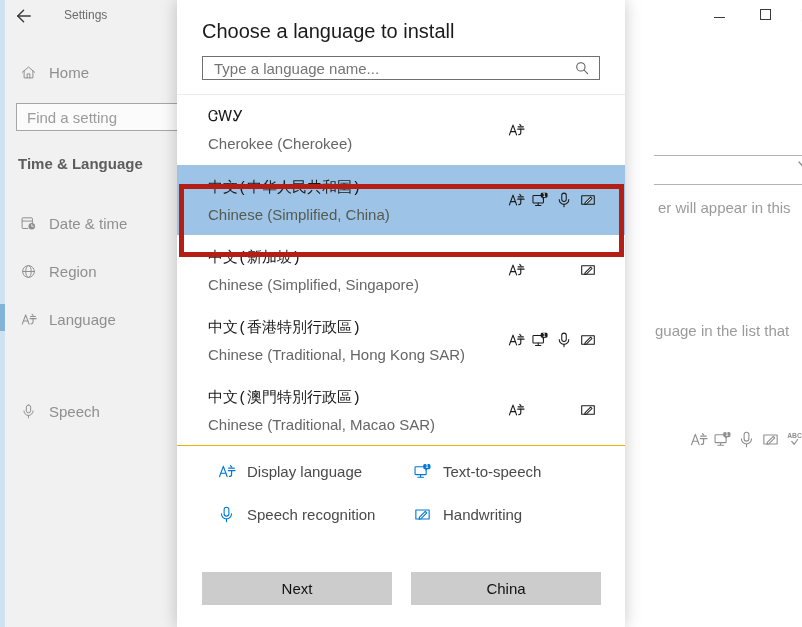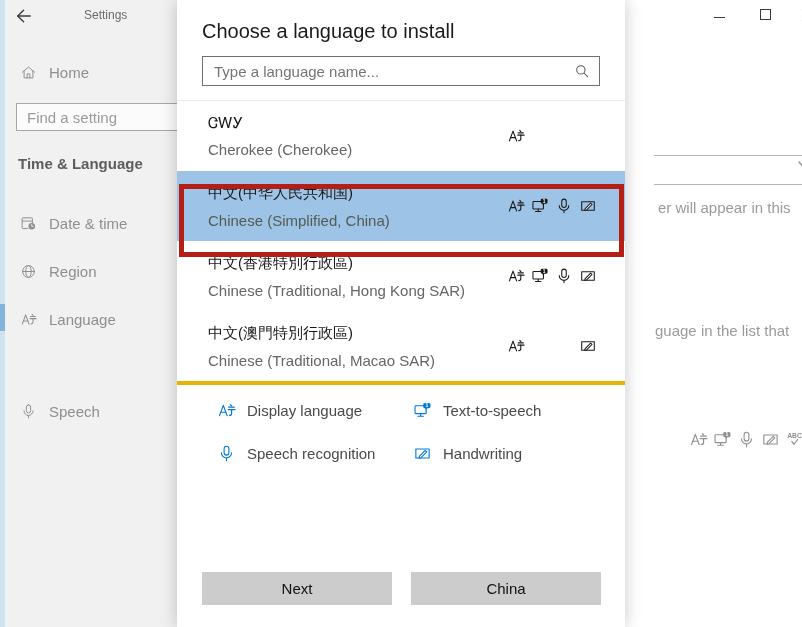--- a/index.html
+++ b/index.html
@@ -5,21 +5,21 @@
   * { margin:0; padding:0; box-sizing:border-box; }
   html,body { width:802px; height:627px; }
   body { font-family:"Liberation Sans","DejaVu Sans",sans-serif; background:#fff; overflow:hidden; }
   .screen { position:relative; width:802px; height:627px; background:#fff; overflow:hidden; }
 
   
   .sidebar { position:absolute; left:0; top:0; width:177px; height:627px; background:#f1f1f1; }
   .edge-strip { position:absolute; left:0; top:0; bottom:0; width:5px; background:#cfe2f1; }
   .nav-accent { position:absolute; left:0; top:304px; width:5px; height:27px; background:#84b3da; }
   .back-btn { position:absolute; left:14px; top:6px; width:20px; height:20px; color:#3c3c3c; }
-  .app-title { position:absolute; left:64px; top:8px; font-size:12px; color:#6b6b6b;margin-left:20px; }
+  .app-title { position:absolute; left:64px; top:8px; font-size:12px; color:#6b6b6b; }
   .side-row { position:absolute; left:0; width:177px; height:24px; }
   .side-row .ic { position:absolute; left:20px; top:2px; width:17px; height:17px; color:#8f8f8f; }
   .side-row .lbl { position:absolute; left:49px; top:2px; font-size:15px; color:#8f8f8f; white-space:nowrap; }
   .find-box { position:absolute; left:16px; top:103px; width:210px; height:28px; background:#fbfbfb; border:1px solid #a6a6a6; }
   .find-box input { width:100%; height:100%; border:none; background:transparent; font-size:15px; color:#6b6b6b; padding:0 10px; font-family:inherit; outline:none; }
   .find-box input::placeholder { color:#9b9b9b; }
   .side-section { position:absolute; left:18px; top:155px; font-size:15px; font-weight:bold; color:#5d5d5d; }
 
   
   .bg-right { position:absolute; left:654px; top:0; width:177px; height:627px; background:#fff;padding-left:16px; }
@@ -32,36 +32,36 @@
   .bg-text { position:absolute; font-size:15px; color:#9b9b9b; white-space:nowrap; }
   .bg-icons { position:absolute; left:35px; top:430px; display:flex; gap:5px; color:#8f8f8f; }
   .bg-icons .ic { width:19px; height:19px; }
   .right-edge { position:absolute; right:0; top:0; bottom:0; width:5px;
     background:linear-gradient(#a9cce9 0%, #4a86c8 30%, #1b4e87 100%); border-left:1px solid #0d0d0d; }
 
   
   .dialog { position:absolute; left:177px; top:0; width:448px; height:627px; background:#fff;
     box-shadow:0 0 16px rgba(0,0,0,.22); }
   .dlg-title { margin:20px 25px 0; font-size:20px; color:#1b1b1b; }
-  .dlg-search { margin:13px 25px 0; height:30px; border:1px solid #707070; background:#fff; display:flex; align-items:center; }
+  .dlg-search { margin:13px 25px 0; height:24px; border:1px solid #707070; background:#fff; display:flex; align-items:center; }
   .dlg-search input { flex:1; border:none; outline:none; font-size:15px; padding:0 11px; color:#333; font-family:inherit; }
   .dlg-search input::placeholder { color:#757575; }
   .dlg-search .ic { width:16px; height:16px; margin-right:9px; color:#595959; flex:none; }
   .lang-list { margin-top:14px; border-top:1px solid #ebebeb; }
   .lang-row { height:70px; padding:0 28px 0 31px; display:flex; align-items:center; }
   .lang-row.selected { background:#9dc4e7; }
   .lang-txt { flex:1; min-width:0; }
-  .lang-native { font-size:15px; color:#191919; margin-bottom:9px; white-space:nowrap; }
+  .lang-native { font-size:15px; color:#191919; margin-bottom:9px; white-space:nowrap;font-family:Liberation Mono, monospace; }
   .lang-eng { font-size:15px; color:#666; white-space:nowrap; }
   .lang-row.selected .lang-eng { color:#555a50; }
   .feat { display:flex; gap:6px; color:#1a1a1a; }
   .feat .slot { width:18px; height:18px; }
   .feat .ic { width:18px; height:18px; }
 
-  .legend { border-top:4px solid #eab308; padding:16px 0 0 40px; display:grid;
+  .legend { border-top:1px solid #eab308; padding:16px 0 0 40px; display:grid;
     grid-template-columns:196px auto; row-gap:24px; }
   .leg-item { display:flex; align-items:center; gap:11px; font-size:15px; color:#4a4a4a; }
   .leg-item .ic { width:19px; height:19px; color:#0078d7; flex:none; }
   .dlg-buttons { position:absolute; left:25px; right:24px; bottom:22px; display:flex; gap:19px; }
   .dlg-buttons button { flex:1; height:33px; background:#cccccc; border:none; font-size:15px; color:#111; font-family:inherit; cursor:pointer; }
 
   
   .annotation { position:absolute; left:179px; top:184px; width:445px; height:73px;
     border:5px solid #b41e14; pointer-events:none; z-index:50; }
 
@@ -311,20 +311,48 @@
               </svg>
             </span>
           <span class="slot ic">
               <svg>
                 <use href="#i-pen"></use>
               </svg>
             </span>
         </div>
       </div>
 
+      <div class="lang-row">
+        <div class="lang-txt">
+          <div class="lang-native">中文(新加坡)</div>
+          <div class="lang-eng">Chinese (Simplified, Singapore)</div>
+        </div>
+        <div class="feat">
+          <span class="slot ic">
+              <svg>
+                <use href="#i-display"></use>
+              </svg>
+            </span>
+          <span class="slot ic" style="visibility: hidden;">
+              <svg>
+                <use href="#i-tts"></use>
+              </svg>
+            </span>
+          <span class="slot ic" style="visibility: hidden;">
+              <svg>
+                <use href="#i-mic"></use>
+              </svg>
+            </span>
+          <span class="slot ic">
+              <svg>
+                <use href="#i-pen"></use>
+              </svg>
+            </span>
+        </div>
+      </div>
 
       <div class="lang-row">
         <div class="lang-txt">
           <div class="lang-native">中文(香港特別行政區)</div>
           <div class="lang-eng">Chinese (Traditional, Hong Kong SAR)</div>
         </div>
         <div class="feat">
           <span class="slot ic">
               <svg>
                 <use href="#i-display"></use>

